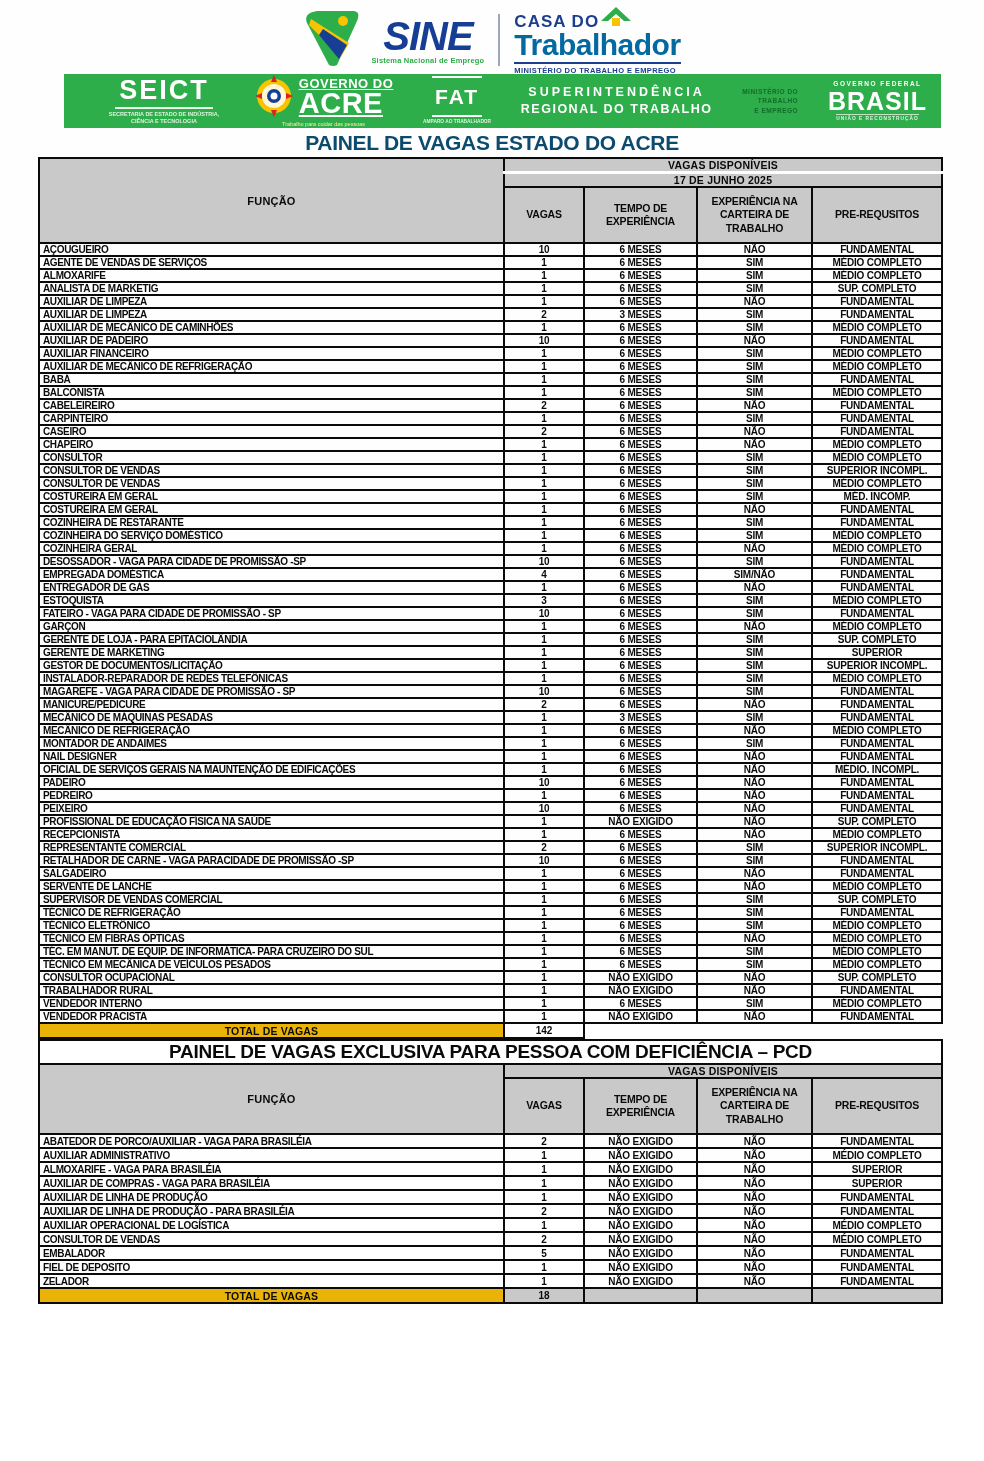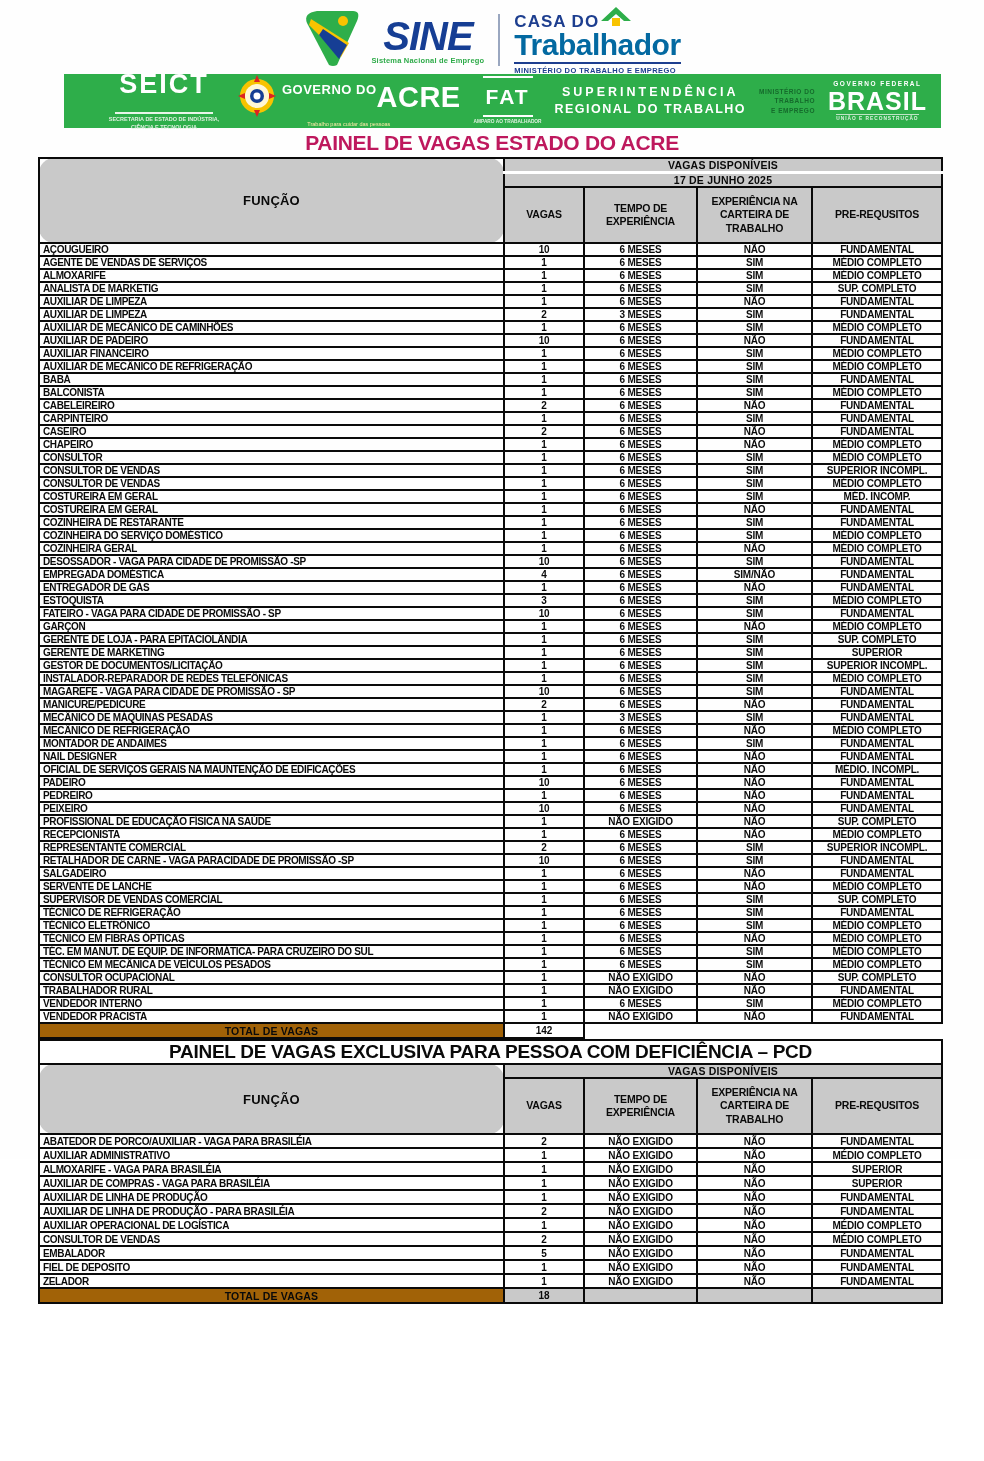--- a/index.html
+++ b/index.html
@@ -21,56 +21,56 @@
   .casa-wrap { display:flex; flex-direction:column; line-height:1; }
   .casa-top { display:flex; align-items:flex-end; }
   .casa-casado { font-size:17px; font-weight:bold; color:#1d3e8f; letter-spacing:1px; }
   .casa-name { font-size:30px; font-weight:bold; color:#0369a1; letter-spacing:-0.5px; border-bottom:2px solid #1d3e8f; padding-bottom:2px; }
   .casa-min { font-size:7.5px; font-weight:bold; color:#1d3e8f; margin-top:3px; letter-spacing:0.4px; }
 
   
   .banner { margin:0 43px 0 64px; width:877px; height:54px; background:#2eae4a;
     display:flex; align-items:center; justify-content:space-between; padding:4px 14px 4px 40px; }
   .bseg { display:flex; flex-direction:column; align-items:center; line-height:1; color:#fff; }
-  .seict-title { font-size:27px; font-weight:bold; letter-spacing:2px; border-bottom:2px solid #e8f5e9; padding:0 4px 14px; }
+  .seict-title { font-size:27px; font-weight:bold; letter-spacing:2px; border-bottom:2px solid #e8f5e9; padding:0 4px 3px; }
   .seict-sub { font-size:5.5px; font-weight:bold; color:#dff1e0; margin-top:2px; text-align:center; width:120px; line-height:1.3; }
   .acre-wrap { display:flex; align-items:center; gap:5px; }
-  .acre-col { display:flex; line-height:0.95; }
+  .acre-col { display:flex; flex-direction:column; line-height:0.95;text-decoration:underline; }
   .acre-l1 { font-size:13px; font-weight:bold; letter-spacing:0.5px; }
   .acre-l2 { font-size:29px; font-weight:bold; letter-spacing:0.5px; }
   .acre-tag { font-size:5.5px; color:#ffe9a8; margin-top:1px; }
   .fat-title { font-size:21px; font-weight:bold; letter-spacing:2px; border-top:2px solid #fff; border-bottom:2px solid #fff; padding:8px 3px; }
   .fat-sub { font-size:4.8px; font-weight:bold; color:#dff1e0; margin-top:2px; line-height:1.3; text-align:center; }
   .supt { line-height:1.35; }
   .supt-l1 { font-size:12.5px; font-weight:bold; letter-spacing:3px; }
   .supt-l2 { font-size:12.5px; font-weight:bold; letter-spacing:1.5px; }
   .minist { text-align:right; line-height:1.4; color:rgba(8,70,28,0.65); }
   .minist div { font-size:6.5px; font-weight:bold; letter-spacing:0.5px; }
   .brasil { text-align:center; line-height:1.05; }
   .brasil-l1 { font-size:6.5px; font-weight:bold; letter-spacing:1.5px; }
   .brasil-l2 { font-size:25px; font-weight:900; letter-spacing:1px; }
   .brasil-l3 { font-size:4.8px; font-weight:bold; color:#dff1e0; letter-spacing:1px; border-top:1px solid #bfe5c5; padding-top:1px; }
 
   
-  .main-title { text-align:center; font-size:21px; font-weight:bold; color:#be185d; letter-spacing:-0.3px; margin:3px 0 2px; }
+  .main-title { text-align:center; font-size:21px; font-weight:bold; color:#0c4a6e; letter-spacing:-0.3px; margin:3px 0 2px; }
 
   
   .tables { margin-left:38px; width:903px; }
   table { border-collapse:collapse; table-layout:fixed; width:903px; }
   col.c1{width:465px;} col.c2{width:80px;} col.c3{width:113px;} col.c4{width:115px;} col.c5{width:130px;}
   th, td { border:2px solid #0a0a0a; color:#0a0a0a; overflow:hidden; }
   th { background:#c9c9c9; font-weight:bold; }
   .bar-th { font-size:10.5px; height:13px; letter-spacing:0.2px; }
   .gap-below { border-bottom:3px solid #fff; }
   .colhead-th { font-size:10.5px; height:56px; text-align:center; line-height:1.25; padding:0 6px; letter-spacing:-0.2px; }
-  .func-th { font-size:13px; letter-spacing:0.2px;border-radius:15px; }
+  .func-th { font-size:11px; letter-spacing:0.2px; }
   td.c-func { font-size:10px; font-weight:bold; text-align:left; padding:0 3px; height:13px; white-space:nowrap; letter-spacing:-0.35px; }
   td.c-val { font-size:10px; font-weight:bold; text-align:center; height:13px; white-space:nowrap; letter-spacing:-0.2px; }
   .pcd-rows td.c-func, .pcd-rows td.c-val { height:14px; }
-  .total-label { background:#a16207; font-size:10.5px; font-weight:bold; text-align:center; height:15px; letter-spacing:0.2px; }
+  .total-label { background:#eab308; font-size:10.5px; font-weight:bold; text-align:center; height:15px; letter-spacing:0.2px; }
   .total-value { font-size:10px; font-weight:bold; text-align:center; background:#fff; }
   .total-empty-open { border:none; border-top:2px solid #0a0a0a; background:#fff; }
   .total-gray { background:#c9c9c9; }
   .pcd-title-th { background:#fff; font-size:19px; font-weight:bold; height:24px; text-align:center; letter-spacing:-0.3px; }
 </style>
 </head>
 <body>
 
 <div class="page">
 

